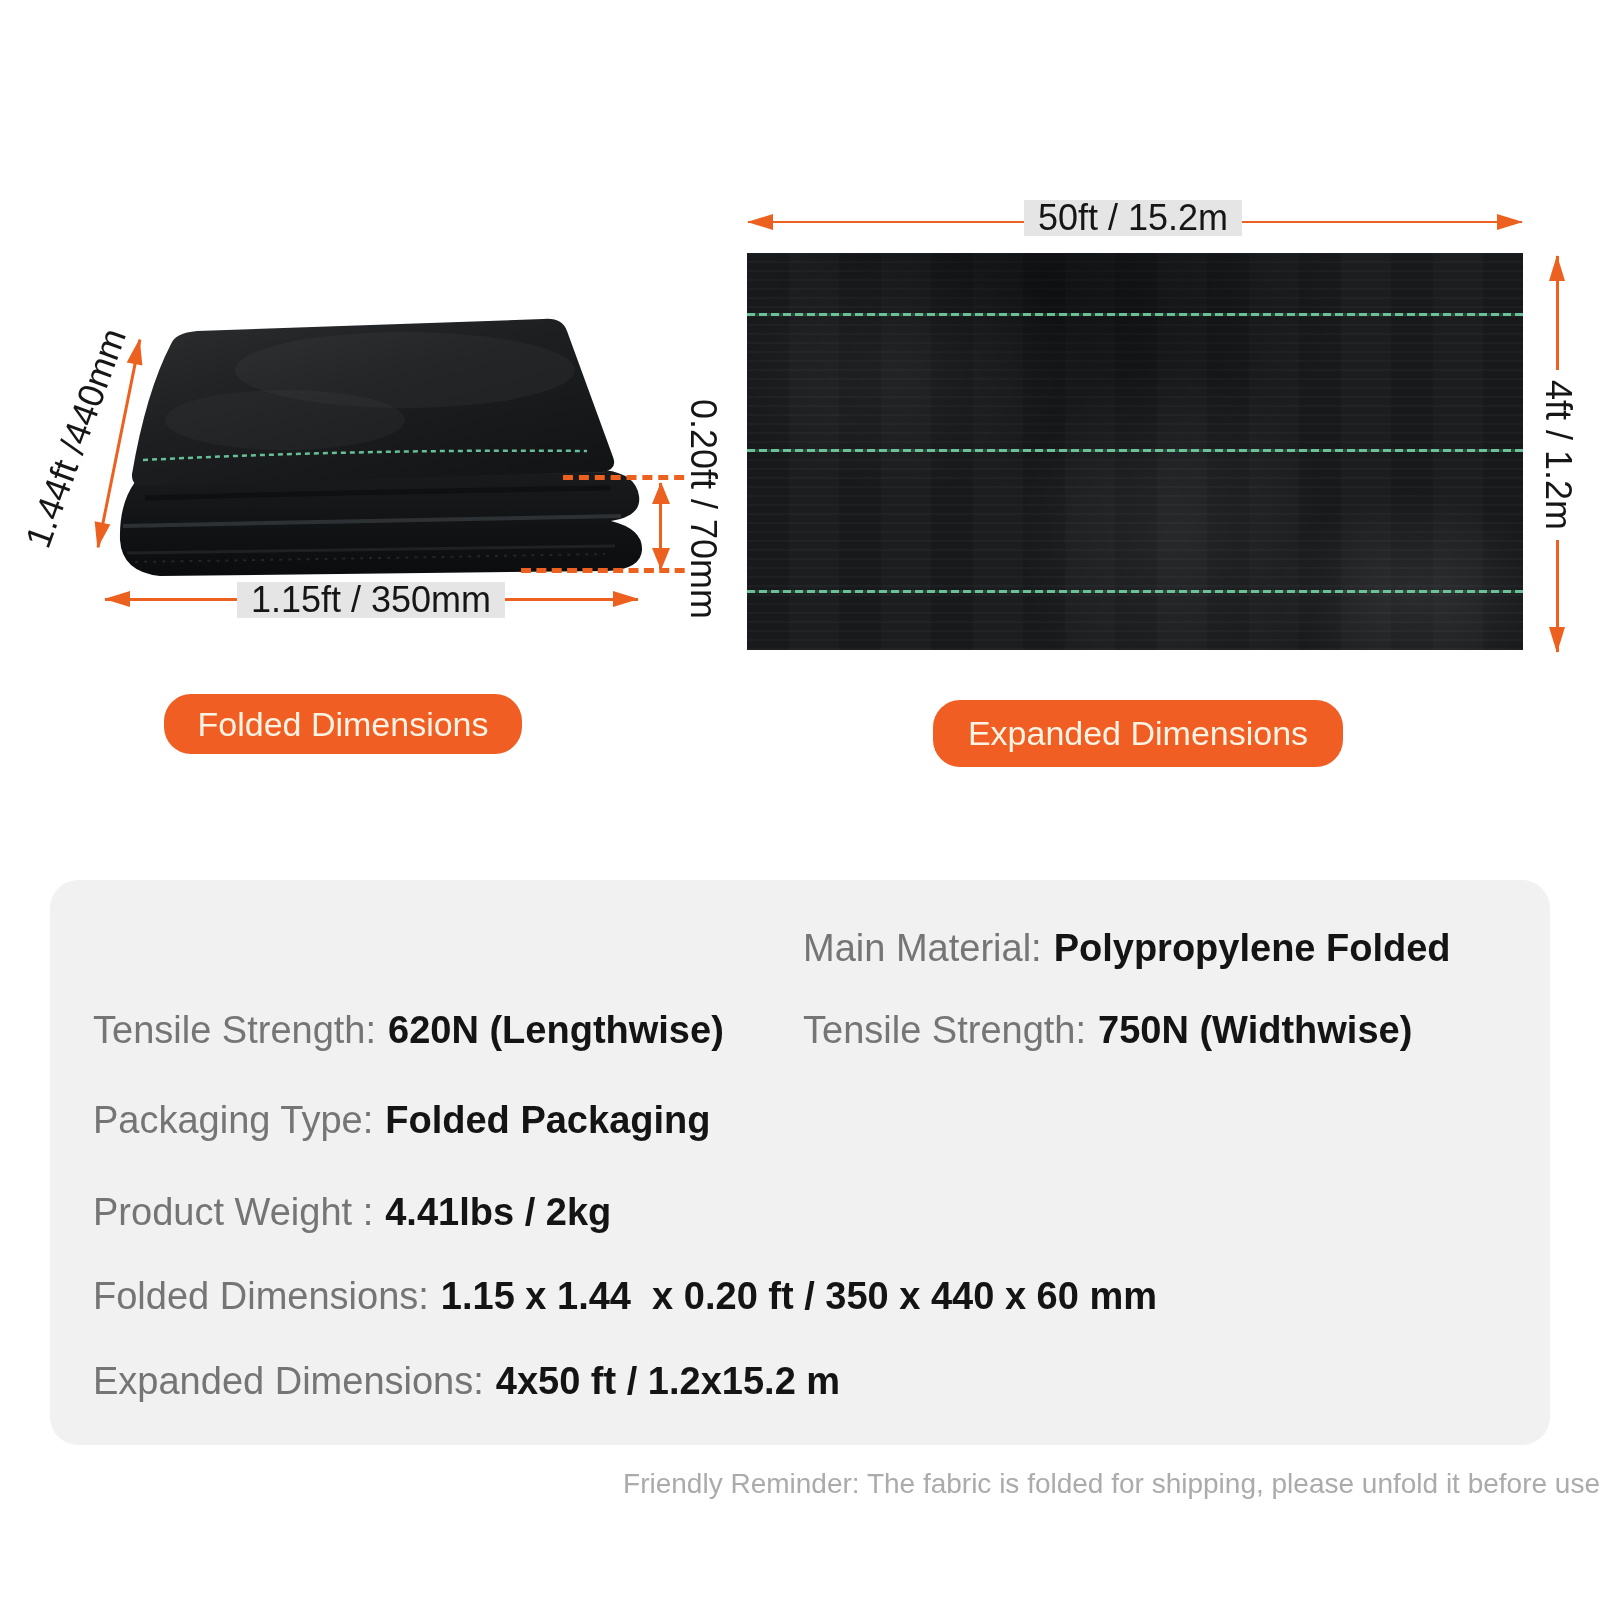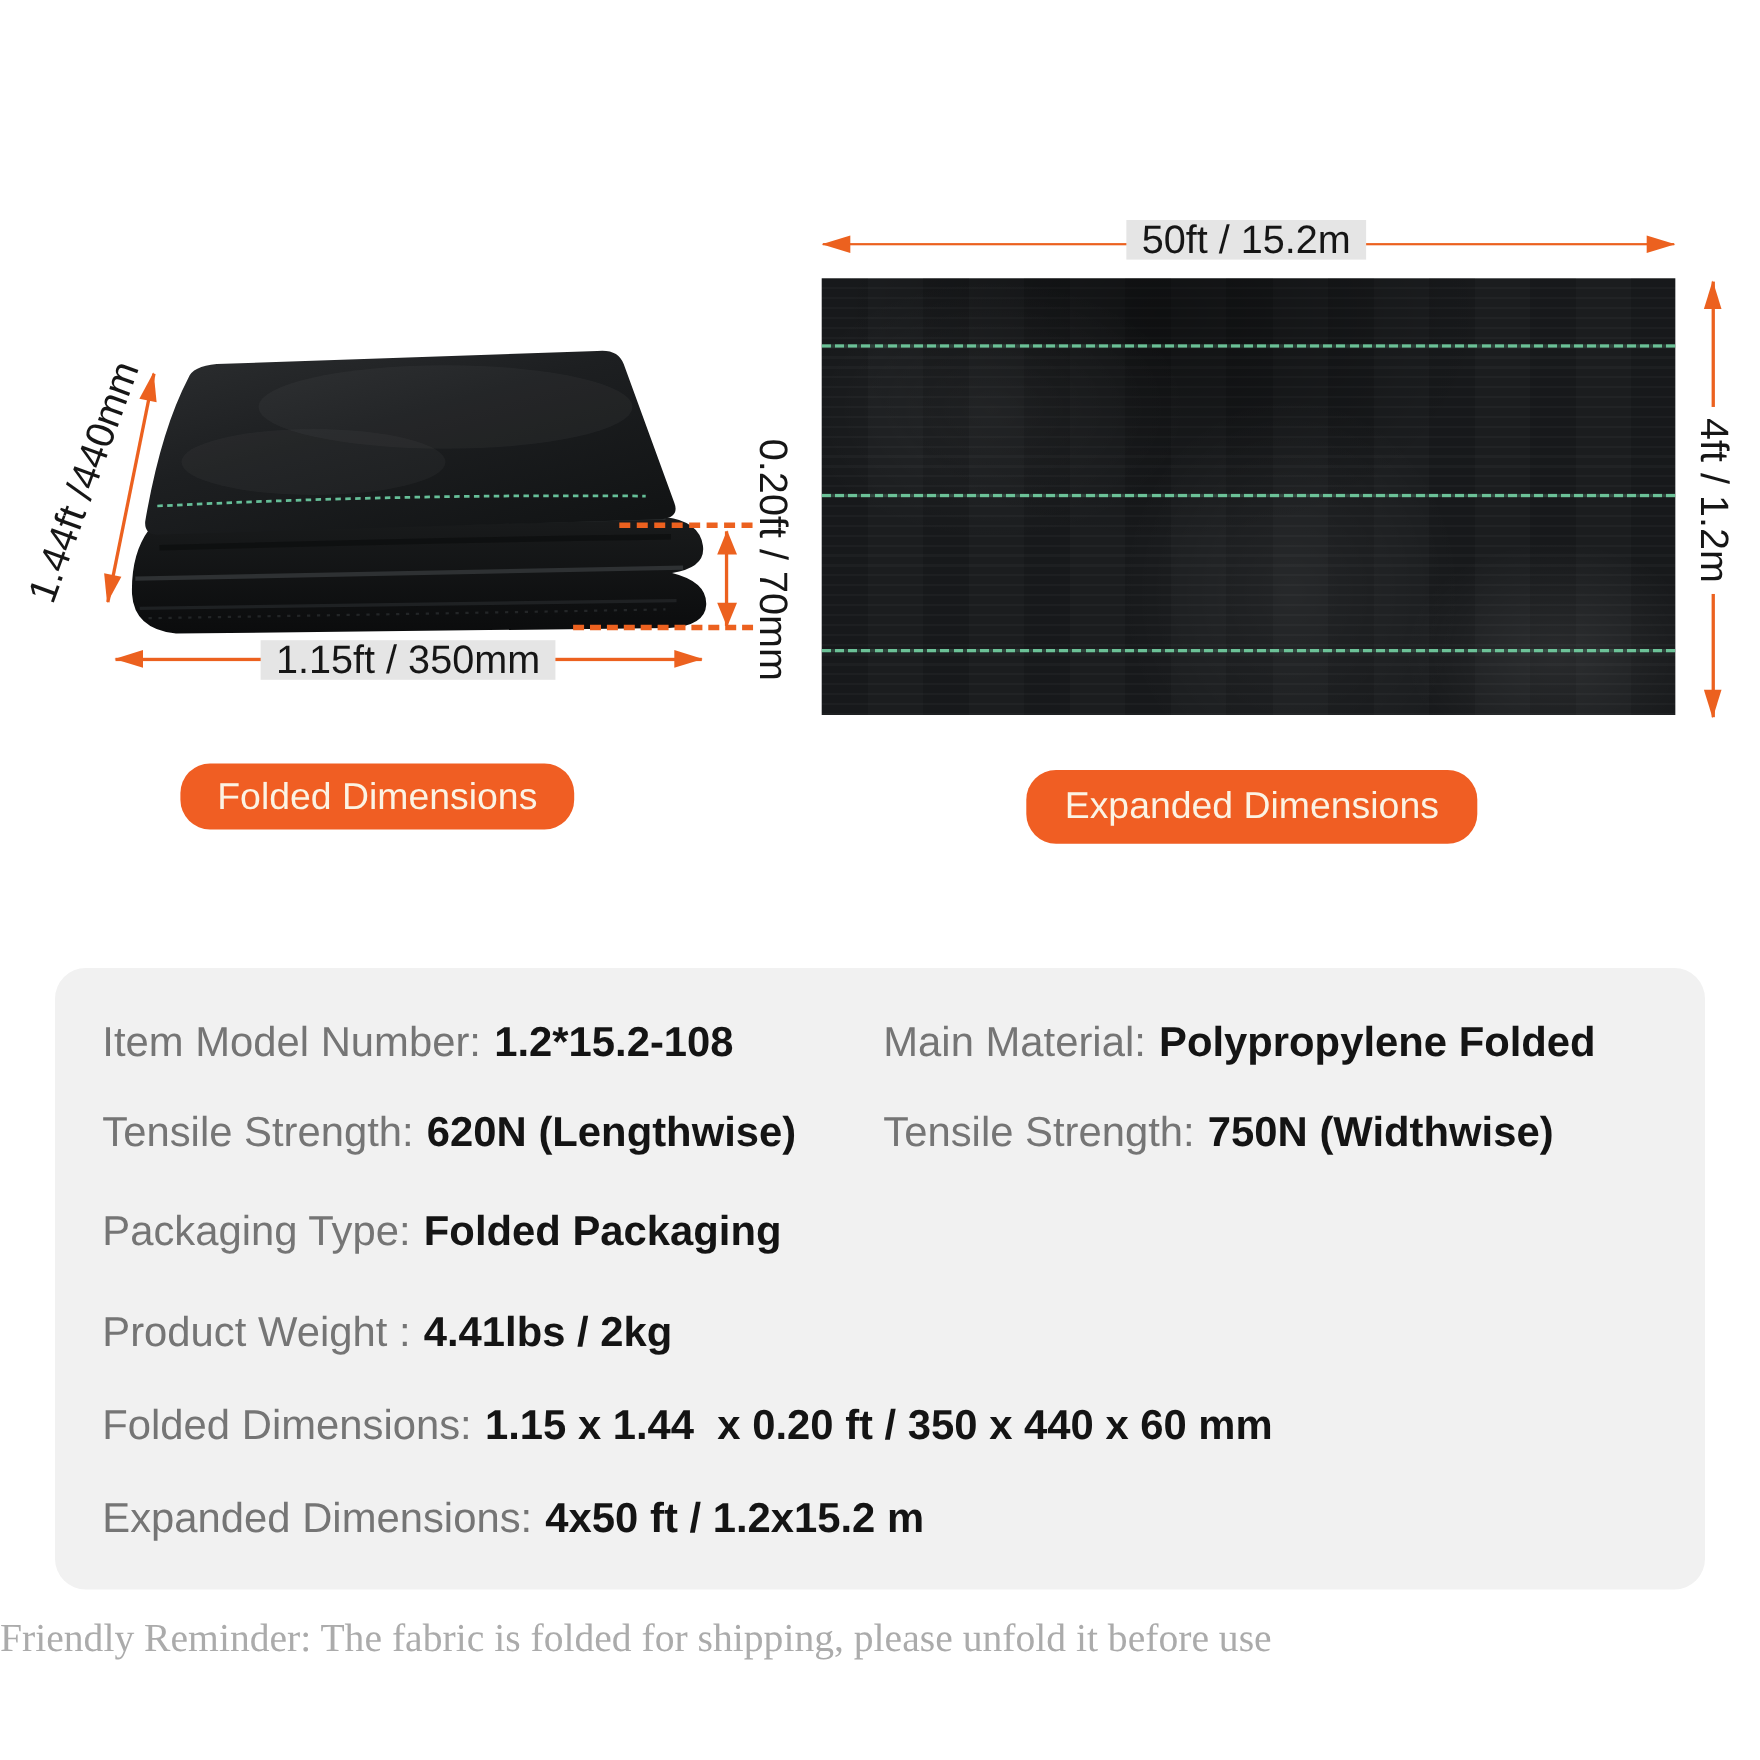--- a/index.html
+++ b/index.html
@@ -52,22 +52,22 @@
   }
   .stripe{position:absolute;left:0;width:100%;height:3px;opacity:.9;
     background:repeating-linear-gradient(90deg,#74d3a4 0 8px, rgba(116,211,164,0.22) 8px 12px);}
 
   
   .panel{position:absolute;left:50px;top:880px;width:1500px;height:565px;
     background:#F1F1F1;border-radius:28px;}
   .spec{position:absolute;font-size:38px;line-height:48px;white-space:nowrap;}
   .spec .l{color:#757575;margin-right:12px;}
   .spec .v{color:#141414;font-weight:bold;white-space:pre-wrap;}
-  .reminder{position:absolute;left:0;top:1468px;width:1600px;text-align:left;
-    font-size:36px;color:#ABABAB;font-family:Liberation Serif, serif;}
+  .reminder{position:absolute;left:0;top:1468px;width:1600px;text-align:right;
+    font-size:28px;color:#ABABAB;}
 </style>
 </head>
 <body>
 
 <div class="abs" style="left:0;top:0;width:1600px;height:1600px;">
 
   <svg class="abs" style="left:105px;top:310px;" width="540" height="280" viewBox="0 0 540 280">
     <defs>
       <linearGradient id="topface" x1="0" y1="0" x2="0.8" y2="1">
         <stop offset="0" stop-color="#2c2e30"></stop>
@@ -122,23 +122,20 @@
 
   <div class="arr-v" style="left:1556px;top:256px;height:396px;"></div>
   <div class="dim rot-cw" style="left:1558px;top:455px;">4ft / 1.2m</div>
 
   <div class="badge" style="left:933px;top:700px;width:410px;height:67px;">
     <span>Expanded Dimensions</span>
   </div>
 
   <div class="panel"></div>
 
-  <div class="spec" style="left:93px;top:924px;">
-    <span class="l">Item Model Number:</span><span class="v">1.2*15.2-108</span>
-  </div>
   <div class="spec" style="left:803px;top:924px;">
     <span class="l">Main Material:</span><span class="v">Polypropylene Folded</span>
   </div>
 
   <div class="spec" style="left:93px;top:1006px;">
     <span class="l">Tensile Strength:</span><span class="v">620N (Lengthwise)</span>
   </div>
   <div class="spec" style="left:803px;top:1006px;">
     <span class="l">Tensile Strength:</span><span class="v">750N (Widthwise)</span>
   </div>

